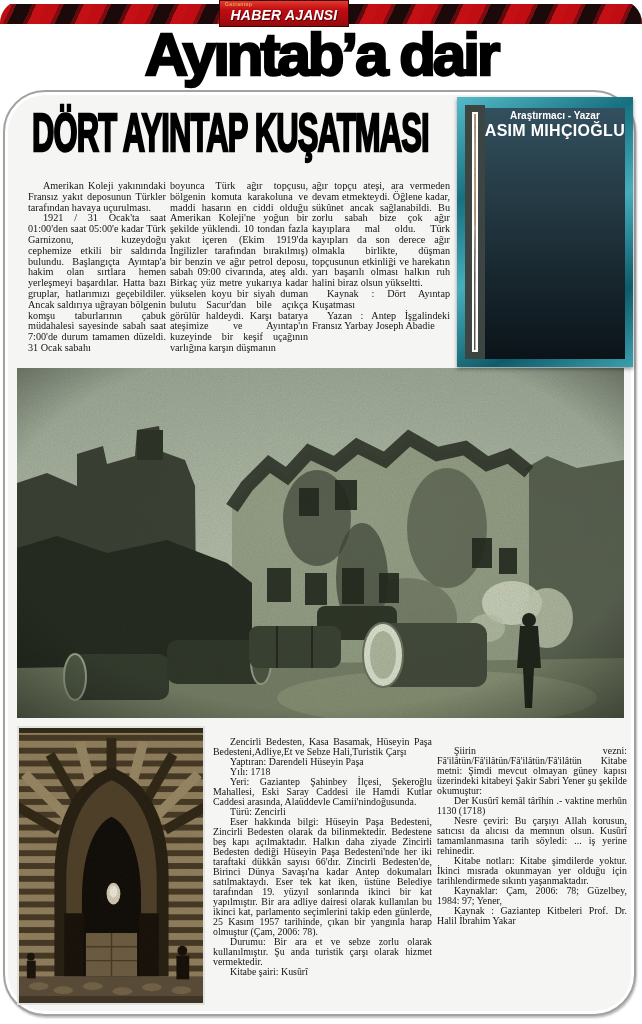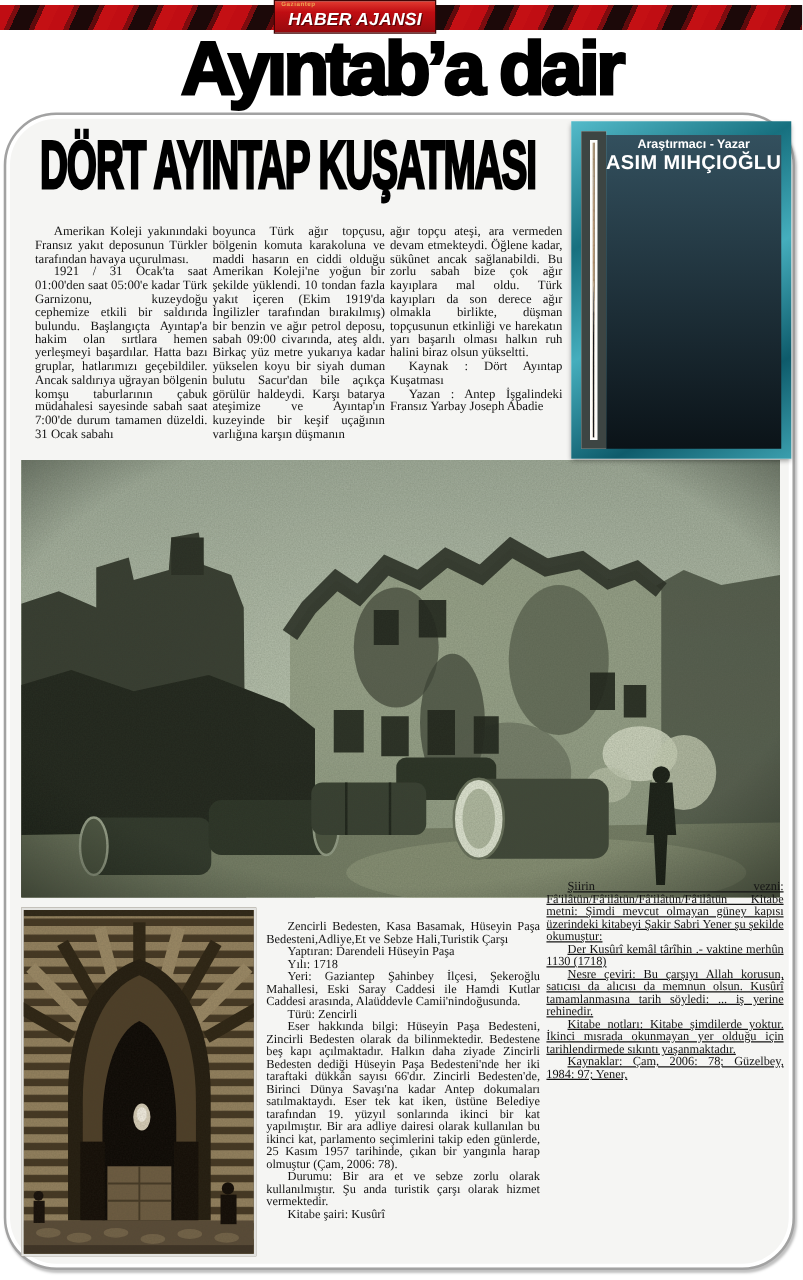--- a/index.html
+++ b/index.html
@@ -1,17 +1,17 @@
 <!DOCTYPE html>
 <html><head>
 <meta charset="utf-8">
 <style>
   html,body{margin:0;padding:0;background:#ffffff;}
   .page{position:relative;width:642px;height:1024px;background:#ffffff;overflow:hidden;
-        font-family:"Liberation Serif","DejaVu Serif",serif;color:#111;}
+        font-family:"Liberation Serif","DejaVu Serif",serif;color:#111;border-radius:23px;}
 
   
   .stripes{position:absolute;top:4px;left:0;width:642px;height:20px;
     background:repeating-linear-gradient(115deg,
       #c00d13 0 11px,#7c0c0f 11px 15px,#1c0909 15px 29px,#5f0a0c 29px 33px,#c41014 33px 43px);}
   .agency-badge{position:absolute;top:0;left:219px;width:130px;height:27px;z-index:3;
     background:linear-gradient(#e23a30 0%,#c00d12 35%,#960a0e 100%);
     border:1px solid #3f0505;box-sizing:border-box;}
   .agency-small{font:700 5px/7px "Liberation Sans",sans-serif;color:#eda351;padding-left:5px;letter-spacing:.4px;}
   .agency-main{font:italic 800 14px/15px "Liberation Sans",sans-serif;color:#fff;text-align:center;
@@ -56,21 +56,21 @@
   .ruins{position:absolute;top:368px;left:17px;width:607px;height:350px;z-index:2;background:#9aa48c;}
   .ruins svg{display:block;width:100%;height:100%;}
 
   
   .arch{position:absolute;top:726px;left:17px;width:188px;height:279px;z-index:2;
     border:2px solid #e2e2df;box-sizing:border-box;background:#5a4c38;}
   .arch svg{display:block;width:100%;height:100%;}
   .bcol{position:absolute;font-size:9.9px;line-height:10px;text-align:justify;color:#141414;z-index:2;overflow:hidden;}
   .bcol p{margin:0;text-indent:17px;}
   .bcol-mid{top:737px;left:213px;width:219px;height:268px;}
-  .bcol-right{top:705px;left:437px;width:190px;height:268px;text-decoration:underline;}
+  .bcol-right{top:746px;left:437px;width:190px;height:268px;}
 </style>
 </head>
 <body>
 
 <div class="page">
 
   <div class="stripes"></div>
   <div class="agency-badge">
     <div class="agency-small">Gaziantep</div>
     <div class="agency-main">HABER AJANSI</div>
@@ -278,15 +278,16 @@
     <p>Durumu: Bir ara et ve sebze zorlu olarak kullanılmıştır. Şu anda turistik çarşı olarak hizmet vermektedir.</p>
     <p>Kitabe şairi: Kusûrî</p>
   </div>
 
   <div class="bcol bcol-right">
     <p>Şiirin vezni: Fâ'ilâtün/Fâ'ilâtün/Fâ'ilâtün/Fâ'ilâtün Kitabe metni: Şimdi mevcut olmayan güney kapısı üzerindeki kitabeyi Şakir Sabri Yener şu şekilde okumuştur:</p>
     <p>Der Kusûrî kemâl târîhin .- vaktine merhûn 1130 (1718)</p>
     <p>Nesre çeviri: Bu çarşıyı Allah korusun, satıcısı da alıcısı da memnun olsun. Kusûrî tamamlanmasına tarih söyledi: ... iş yerine rehinedir.</p>
     <p>Kitabe notları: Kitabe şimdilerde yoktur. İkinci mısrada okunmayan yer olduğu için tarihlendirmede sıkıntı yaşanmaktadır.</p>
     <p>Kaynaklar: Çam, 2006: 78; Güzelbey, 1984: 97; Yener,</p>
+    <p>Kaynak : Gaziantep Kitbeleri Prof. Dr. Halil İbrahim Yakar</p>
   </div>
 
 </div>
 
 </body></html>

